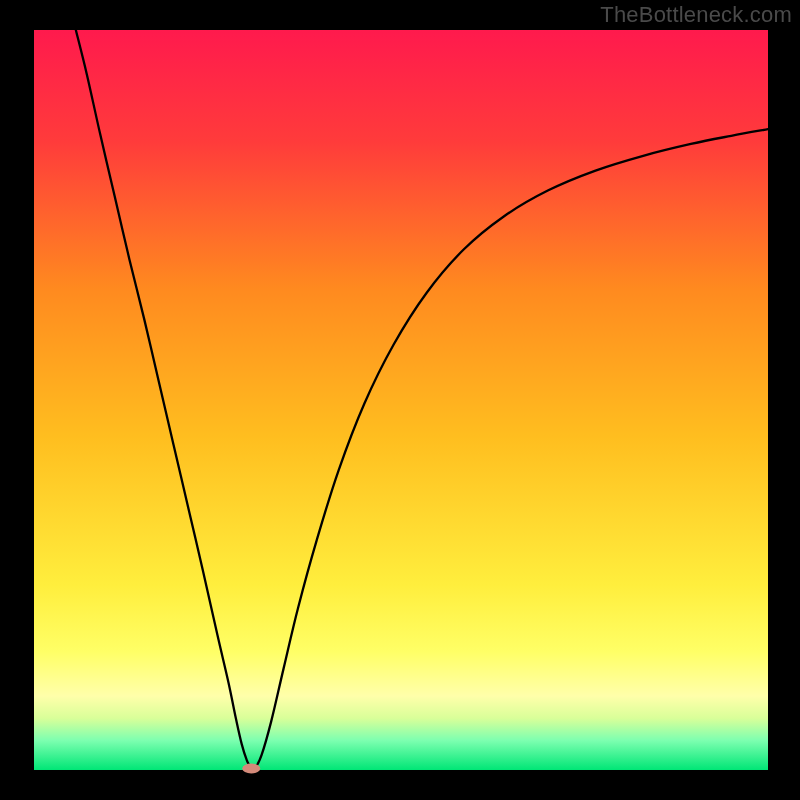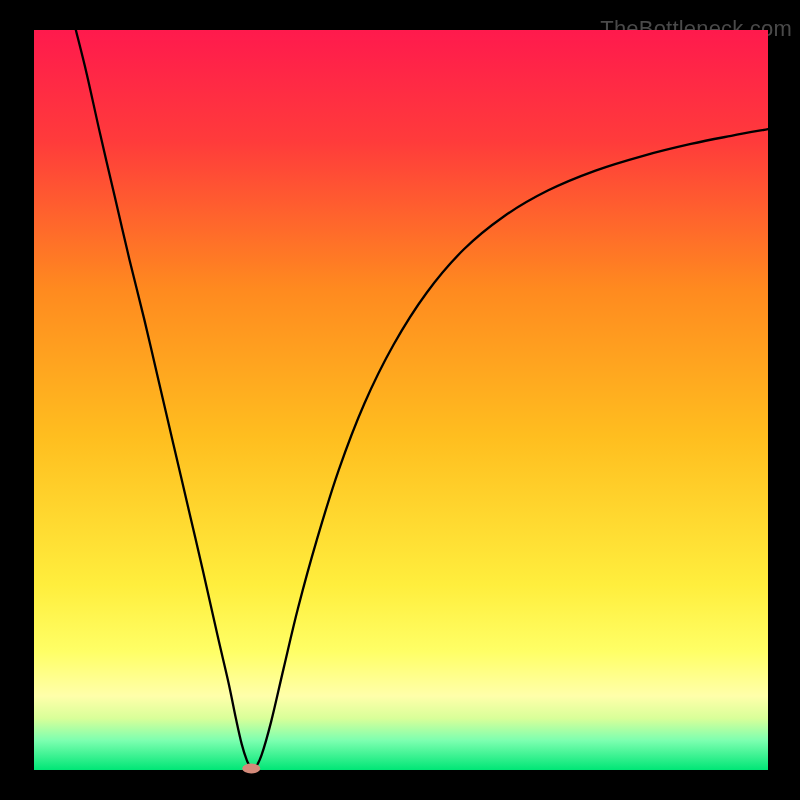--- a/index.html
+++ b/index.html
@@ -12,21 +12,21 @@
     font-family: Arial, Helvetica, sans-serif;
   }
   .frame {
     position: relative;
     width: 800px;
     height: 800px;
     background: #000;
   }
   .attribution {
     position: absolute;
-    top: 16px;
+    top: 2px;
     right: 8px;
     color: #4a4a4a;
     font-size: 22px;
     font-weight: 400;
     letter-spacing: 0.2px;
   }
   svg {
     position: absolute;
     top: 0;
     left: 0;

